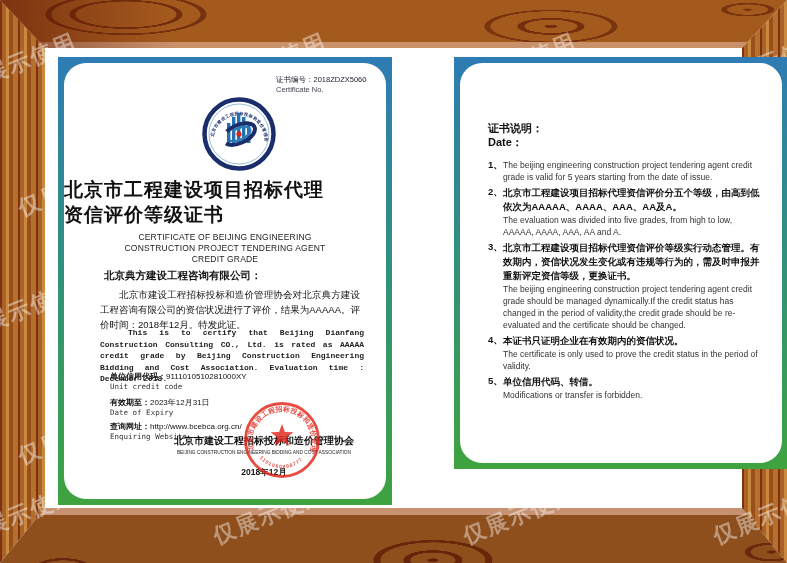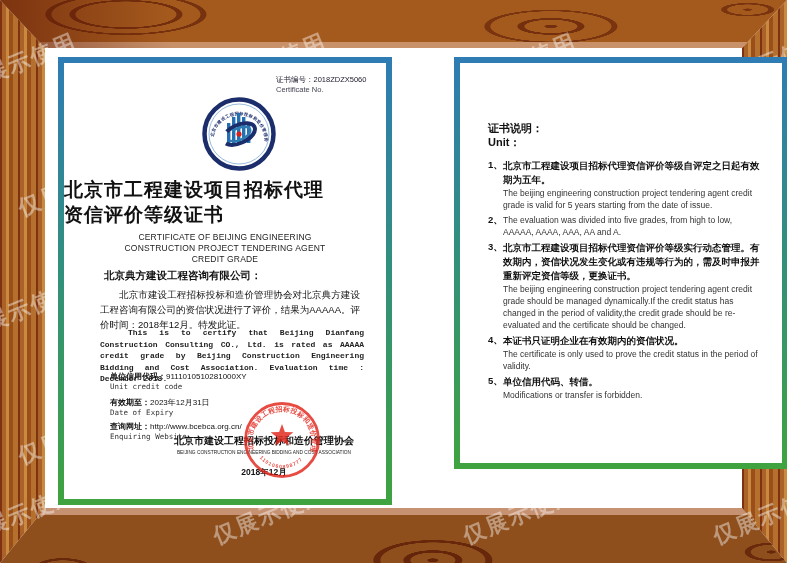--- a/index.html
+++ b/index.html
@@ -28,21 +28,21 @@
       radial-gradient(ellipse 220px 80px at 8% 110%,rgba(95,32,8,.9) 0 4px,transparent 5px 22px,rgba(95,32,8,.85) 23px 28px,transparent 29px),
       radial-gradient(ellipse 200px 70px at 98% 80%,rgba(95,32,8,.85) 0 4px,transparent 5px 20px,rgba(95,32,8,.8) 21px 26px,transparent 27px);
     clip-path:polygon(45px 0,742px 0,100% 100%,0 100%);}
   
   .wm-layer{position:absolute;inset:0;z-index:8;pointer-events:none;}
   .wm{position:absolute;color:rgba(255,255,255,.42);font-size:22px;font-weight:bold;
       transform:rotate(-22deg);white-space:nowrap;letter-spacing:2px;}
   
   .page{position:absolute;z-index:20;background:linear-gradient(180deg,#2e7cb4 0%,#31907c 48%,#3fa33f 100%);
         padding:6px;box-sizing:border-box;}
-  .page-inner{position:relative;width:100%;height:100%;background:#fff;}
+  .page-inner{position:relative;width:100%;height:100%;background:#fff;border-radius:22px;}
   .page-left{left:58px;top:57px;width:334px;height:448px;}
   .page-right{left:406px;top:57px;width:334px;height:412px;margin-left:48px;}
   .abs{position:absolute;}
   .pre{white-space:pre-line;}
   
   .certno{left:212px;top:12px;font-size:7.5px;color:#223;line-height:10px;}
   .certno .en{color:#445;}
   .logo-box{left:138px;top:34px;width:74px;height:74px;}
   .cert-title{left:0;top:114px;width:100%;text-align:left;font-weight:bold;color:#111;
               font-size:19px;line-height:25px;letter-spacing:1px;}
@@ -183,31 +183,31 @@
         </svg>
       </div>
 
     </div>
   </div>
 
   <div class="page page-right">
     <div class="page-inner">
       <div class="abs notes-head">
         <div>证书说明：</div>
-        <div>Unit：</div>
+        <div>Date：</div>
       </div>
       <div class="abs notes-list">
 
         <div class="note">
           <span class="num">1、</span>
-          <div class="zh">北京市工程建设项目招标代理资信评价等级自评定之日起有效期为五年。</div>
           <div class="en">The beijing engineering construction project tendering agent credit grade is valid for 5 years starting from the date of issue.</div>
         </div>
         <div class="note">
           <span class="num">2、</span>
+          <div class="zh">北京市工程建设项目招标代理资信评价分五个等级，由高到低依次为AAAAA、AAAA、AAA、AA及A。</div>
           <div class="en">The evaluation was divided into five grades, from high to low, AAAAA, AAAA, AAA, AA and A.</div>
         </div>
         <div class="note">
           <span class="num">3、</span>
           <div class="zh">北京市工程建设项目招标代理资信评价等级实行动态管理。有效期内，资信状况发生变化或有违规等行为的，需及时申报并重新评定资信等级，更换证书。</div>
           <div class="en">The beijing engineering construction project tendering agent credit grade should be managed dynamically.If the credit status has changed in the period of validity,the credit grade should be re-evaluated and the certificate should be changed.</div>
         </div>
         <div class="note">
           <span class="num">4、</span>
           <div class="zh">本证书只证明企业在有效期内的资信状况。</div>

